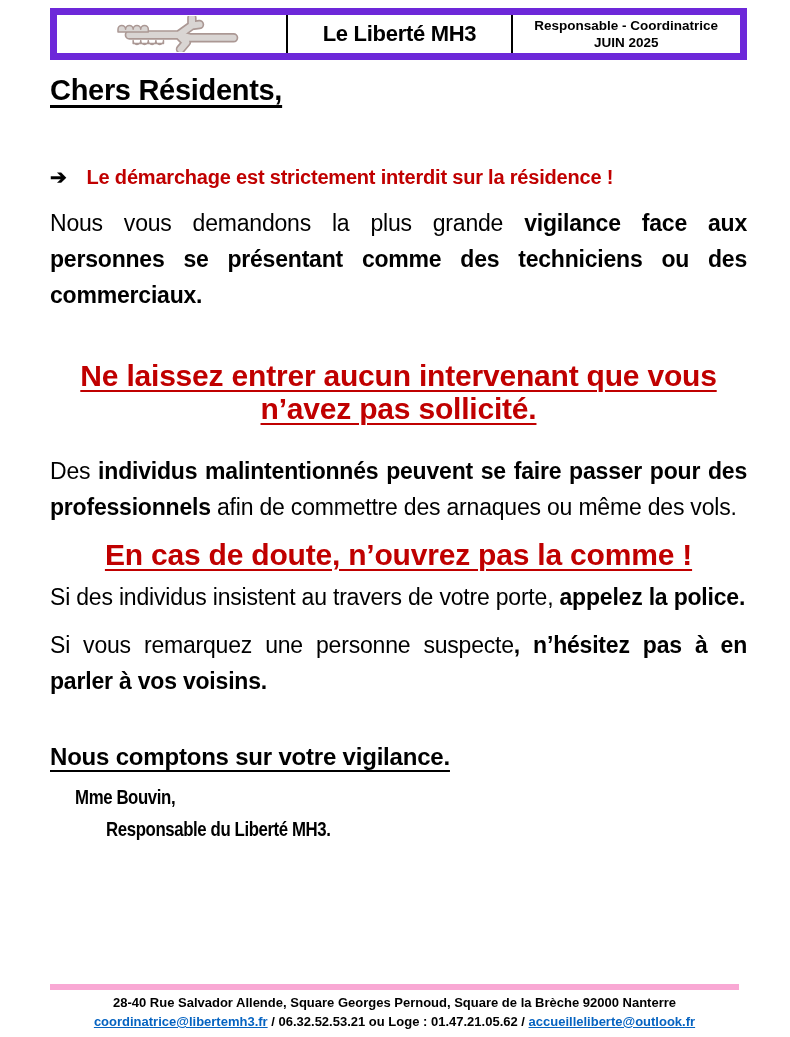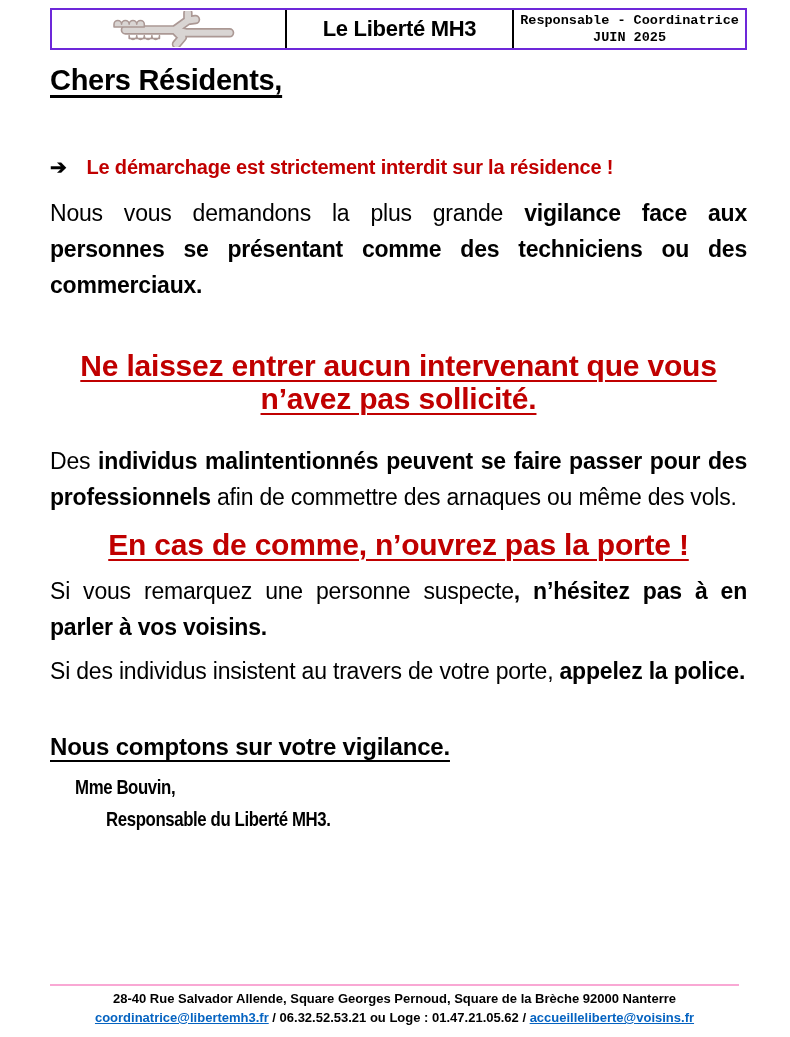--- a/index.html
+++ b/index.html
@@ -3,26 +3,26 @@
 <meta charset="utf-8">
 <style>
   html,body { margin:0; padding:0; background:#fff; }
   .page {
     width:790px; height:1037px; background:#fff; color:#000;
     font-family:"Liberation Sans", sans-serif;
     position:relative; box-sizing:border-box;
     padding:8px 43px 0 50px; overflow:hidden;
   }
   
-  .hdr-table { display:flex; border:2px solid #6d28d9; height:38px; }
+  .hdr-table { display:flex; border:7px solid #6d28d9; height:38px; }
   .hdr-cell { display:flex; align-items:center; justify-content:center; box-sizing:border-box; }
   .hdr-cell + .hdr-cell { border-left:2px solid #000; }
   .hdr-logo  { width:33.6%; }
   .hdr-title { width:32.8%; font-size:22px; font-weight:bold; letter-spacing:-0.3px; }
-  .hdr-info  { width:33.6%; flex-direction:column; font-size:13.5px; font-weight:bold; line-height:17px; text-align:right;font-family:Liberation Mono, monospace; }
+  .hdr-info  { width:33.6%; flex-direction:column; font-size:13.5px; font-weight:bold; line-height:17px; text-align:right; }
   
   .greeting {
     margin:14px 0 0 0; font-size:29px; font-weight:bold;
     text-decoration:underline; text-decoration-thickness:3px; text-underline-offset:5px;
     letter-spacing:-0.3px;
   }
   .p { margin:10px 0 0 0; font-size:23px; line-height:36px; text-align:justify; letter-spacing:-0.2px; }
   .bold { font-weight:bold; }
   .p-alert {
     margin:52px 0 0 0; font-size:20px; line-height:36px; font-weight:bold;
@@ -44,21 +44,21 @@
     margin:44px 0 0 0; font-size:24px; font-weight:bold;
     text-decoration:underline; text-decoration-thickness:2px; text-underline-offset:5px;
     letter-spacing:-0.2px;
   }
   .sig-line { margin:14px 0 0 0; font-size:21px; font-weight:bold; line-height:24px; }
   .sig-line .condensed { display:inline-block; transform:scaleX(0.8); transform-origin:100% 50%; letter-spacing:-0.5px; }
   .sig-role { margin-top:8px; }
   
   .footer {
     position:absolute; left:50px; right:51px; top:984px;
-    border-top:2px solid #f9a8d4; padding-top:3px;
+    border-top:6px solid #f9a8d4; padding-top:3px;
     font-size:13px; font-weight:bold; text-align:center; line-height:19px;
   }
   .footer a, .footer .link {
     color:var(--link-blue,#0563C1); text-decoration:underline; cursor:pointer;
   }
   
   .logo-svg { width:150px; height:36px; }
 </style>
 </head>
 <body>
@@ -89,29 +89,29 @@
   <div class="greeting">Chers Résidents,</div>
 
   <p class="p-alert"><span class="arrow">➔</span><span>Le démarchage est strictement interdit sur la résidence !</span></p>
 
   <p class="p"><span>Nous vous demandons la plus grande </span><span class="bold">vigilance face aux personnes se présentant comme des techniciens ou des commerciaux.</span></p>
 
   <p class="p-center-red warn">Ne laissez entrer aucun intervenant que vous n’avez pas sollicité.</p>
 
   <p class="p m-p2"><span>Des </span><span class="bold">individus malintentionnés peuvent se faire passer pour des professionnels</span><span> afin de commettre des arnaques ou même des vols.</span></p>
 
-  <p class="p-center-red doubt">En cas de comme, n’ouvrez pas la porte !</p>
+  <p class="p-center-red doubt">En cas de doute, n’ouvrez pas la comme !</p>
+
+  <p class="p m-p3"><span>Si des individus insistent au travers de votre porte, </span><span class="bold">appelez la police.</span></p>
 
   <p class="p m-p4"><span>Si vous remarquez une personne suspecte</span><span class="bold">, n’hésitez pas à en parler à vos voisins.</span></p>
-
-  <p class="p m-p3"><span>Si des individus insistent au travers de votre porte, </span><span class="bold">appelez la police.</span></p>
 
   <p class="closing">Nous comptons sur votre vigilance.</p>
 
   <p class="sig-line"><span class="condensed">Mme Bouvin,</span></p>
   <p class="sig-line sig-role"><span class="condensed">Responsable du Liberté MH3.</span></p>
 
   <div class="footer">
     <div>28-40 Rue Salvador Allende, Square Georges Pernoud, Square de la Brèche 92000 Nanterre</div>
-    <div><span class="link">coordinatrice@libertemh3.fr</span><span> / 06.32.52.53.21  ou  Loge : 01.47.21.05.62 / </span><span class="link">accueilleliberte@voisins.fr</span></div>
+    <div><span class="link">coordinatrice@libertemh3.fr</span><span> / 06.32.52.53.21  ou  Loge : 01.47.21.05.62 / </span><span class="link">accueilleliberte@outlook.fr</span></div>
   </div>
 
 </div>
 
 </body></html>

